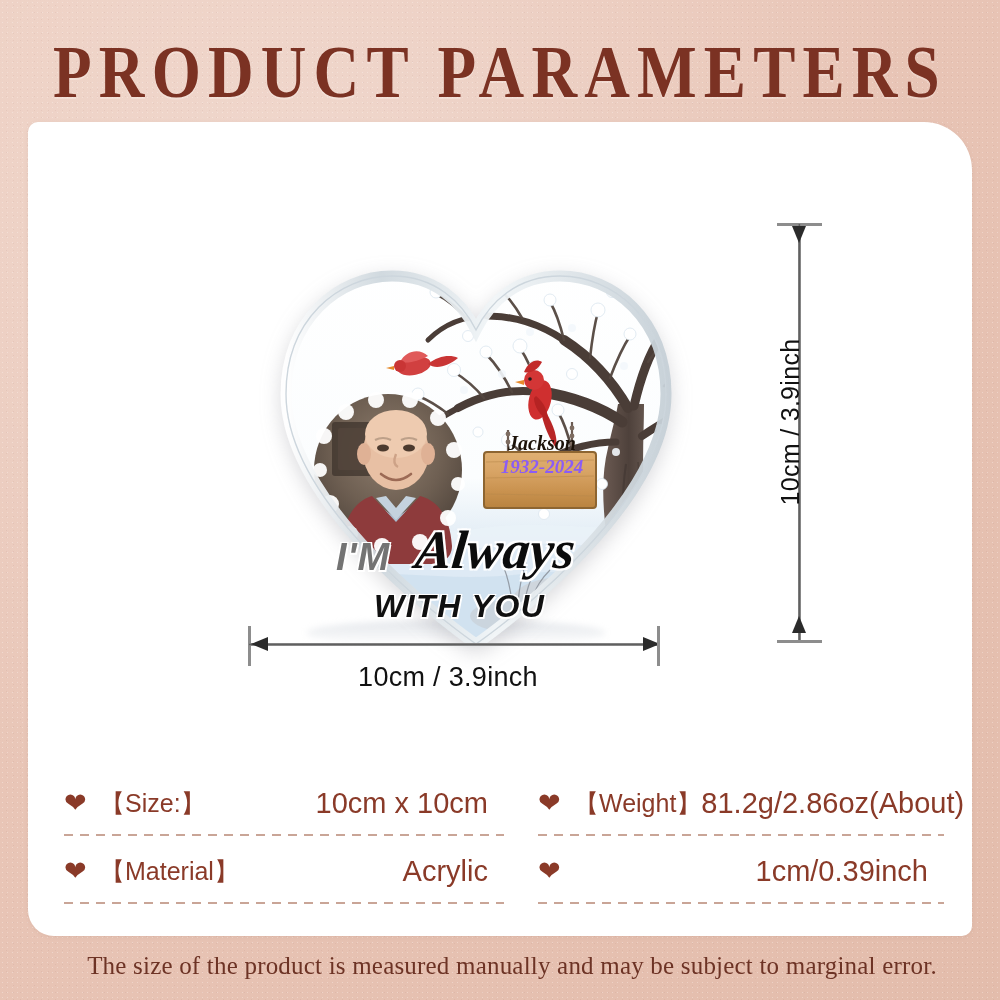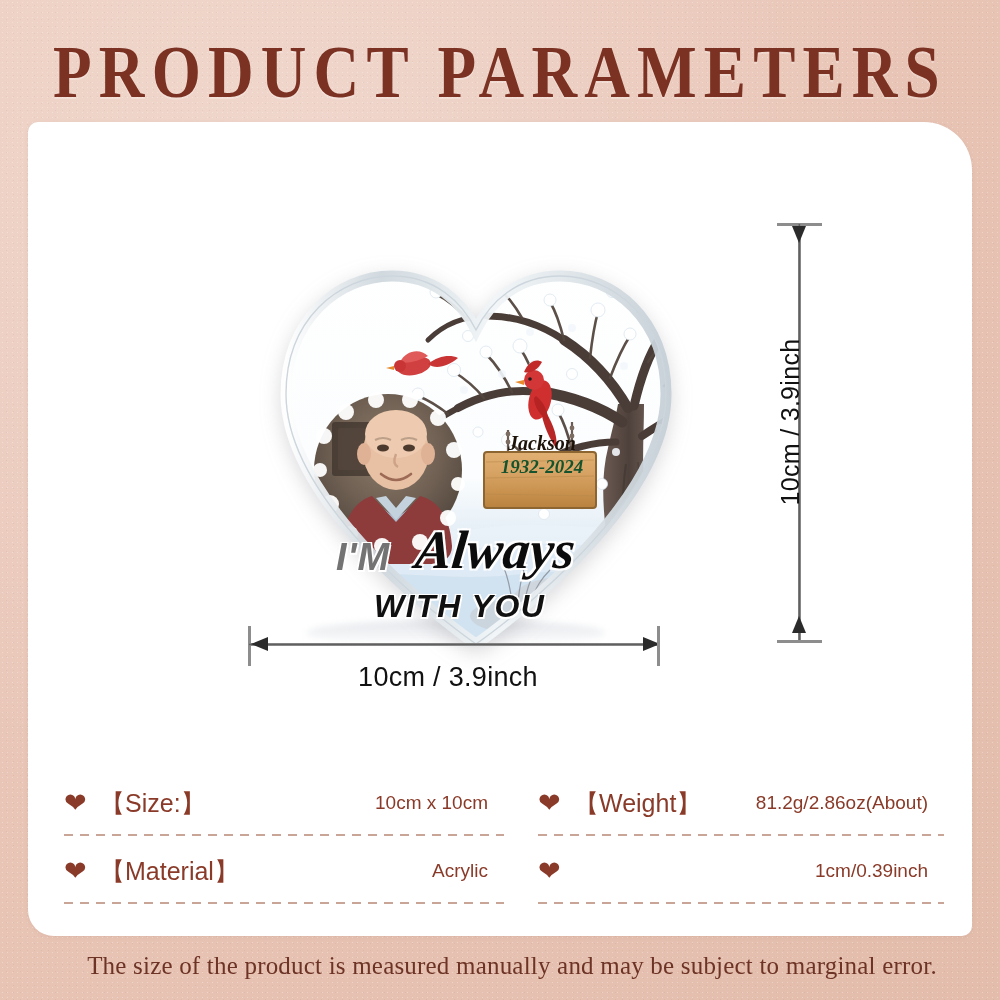--- a/index.html
+++ b/index.html
@@ -248,21 +248,21 @@
   }
   .spec-label {
     flex: 0 0 auto;
     font-size: 25px;
     color: #8a3a28;
     white-space: nowrap;
   }
   .spec-value {
     flex: 1 1 auto;
     text-align: right;
-    font-size: 19px;
+    font-size: 29px;
     color: #8a3a28;
     white-space: nowrap;
     padding-right: 4px;
   }
   .dash {
     position: absolute;
     left: 0;
     bottom: 8px;
     width: 440px;
     height: 2px;
@@ -335,21 +335,21 @@
   }
   #sign-dates {
     left: 222px;
     top: 220px;
     width: 108px;
     text-align: center;
     font-family: "Liberation Serif", serif;
     font-style: italic;
     font-weight: bold;
     font-size: 19px;
-    color: #14532d;
+    color: #8b5cf6;
   }
 </style>
 </head>
 <body>
 
 <div id="page">
 
   <div id="title">PRODUCT  PARAMETERS</div>
 
   <div id="card">

